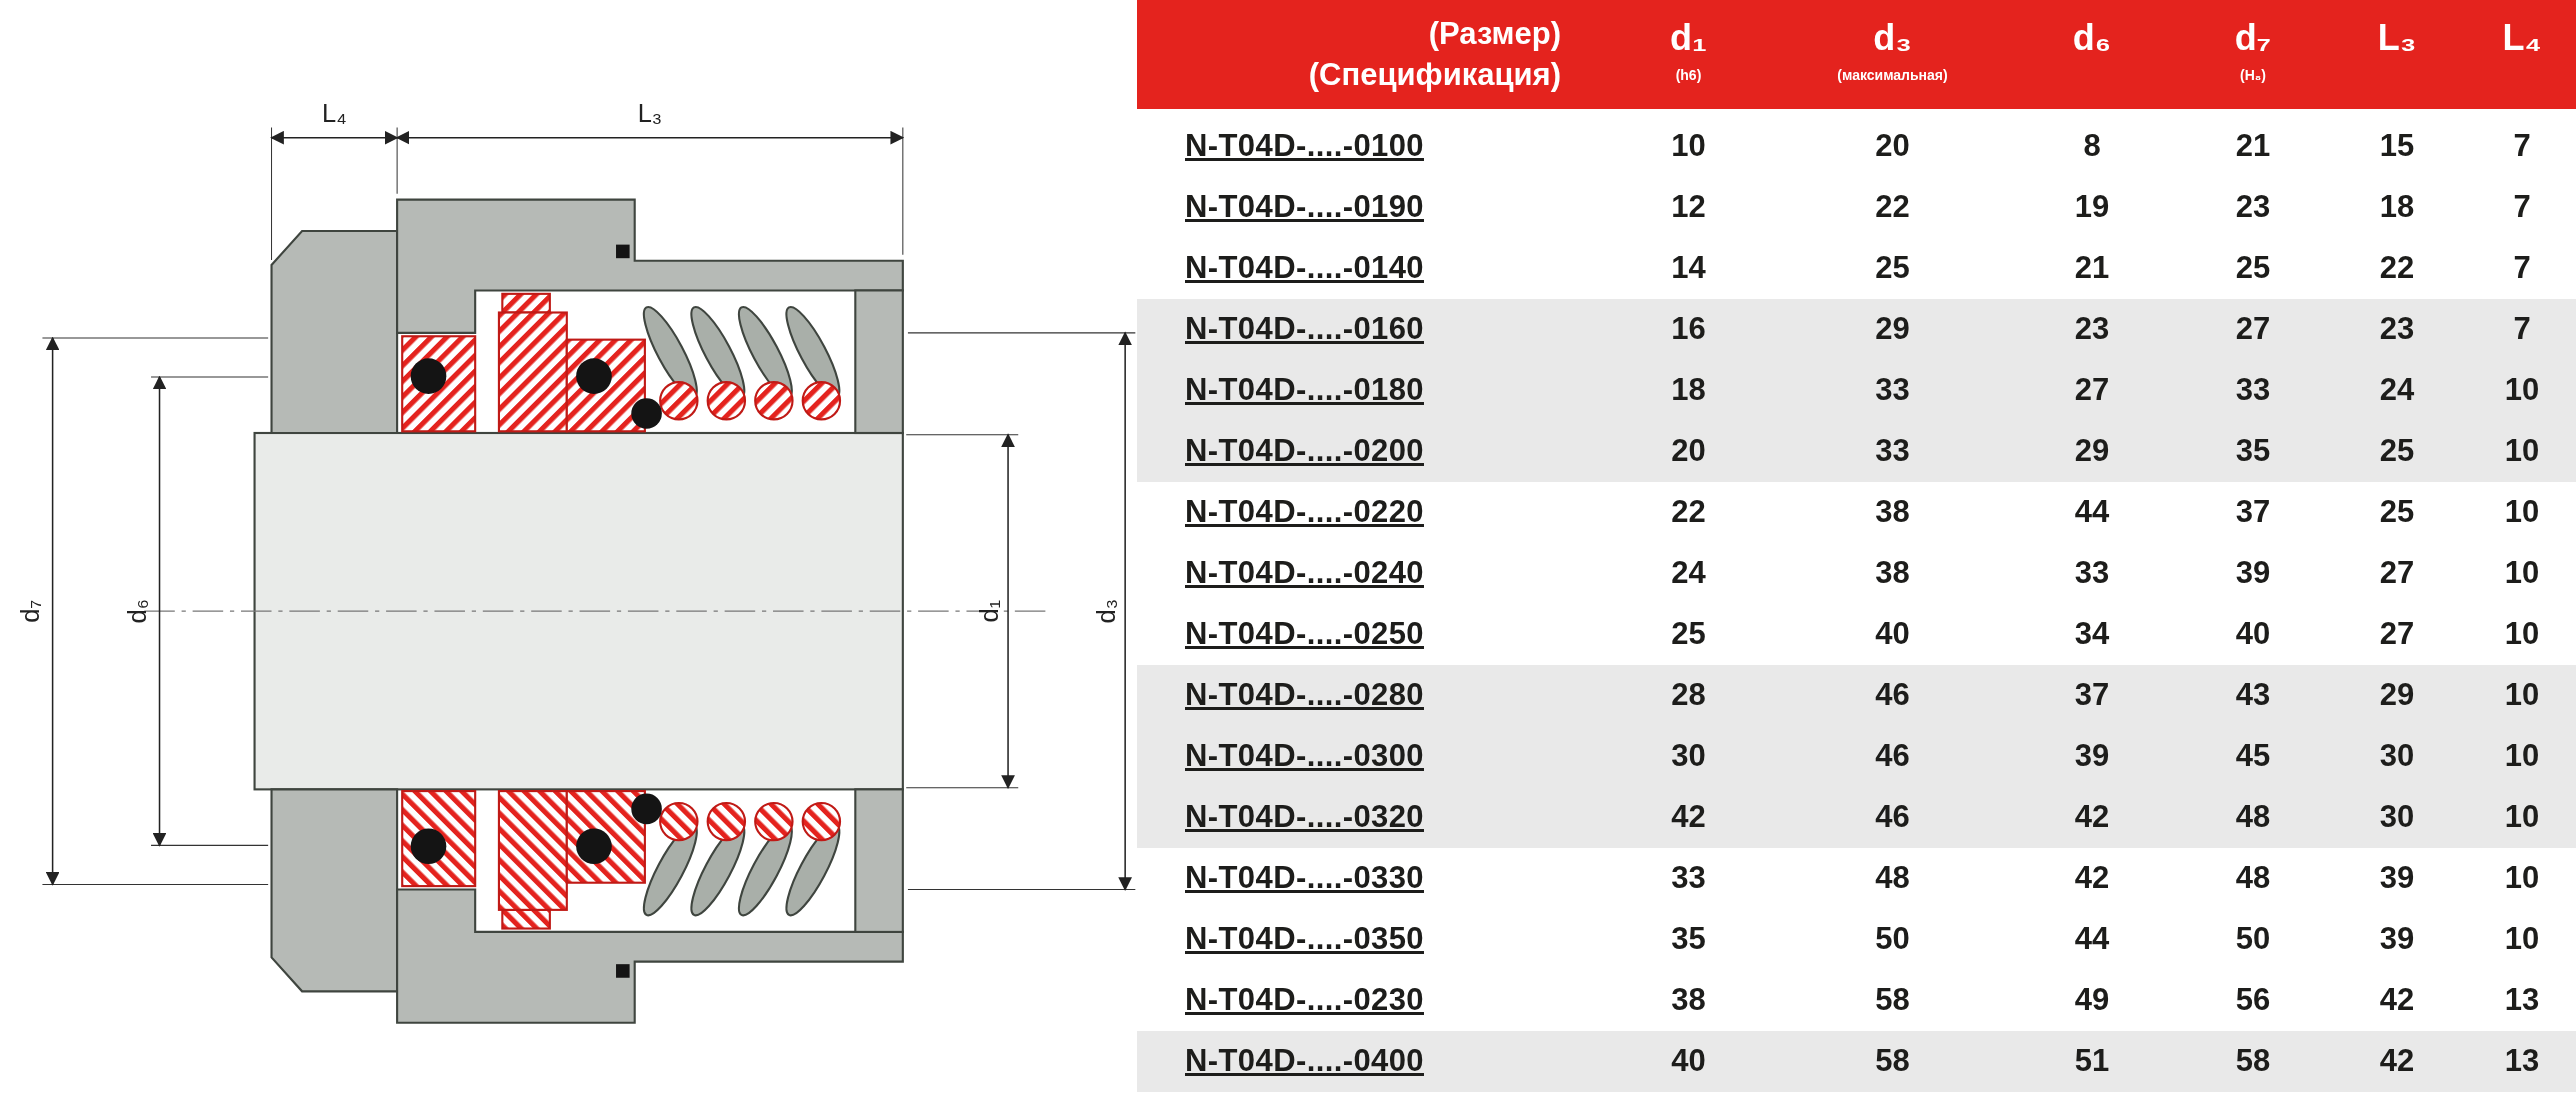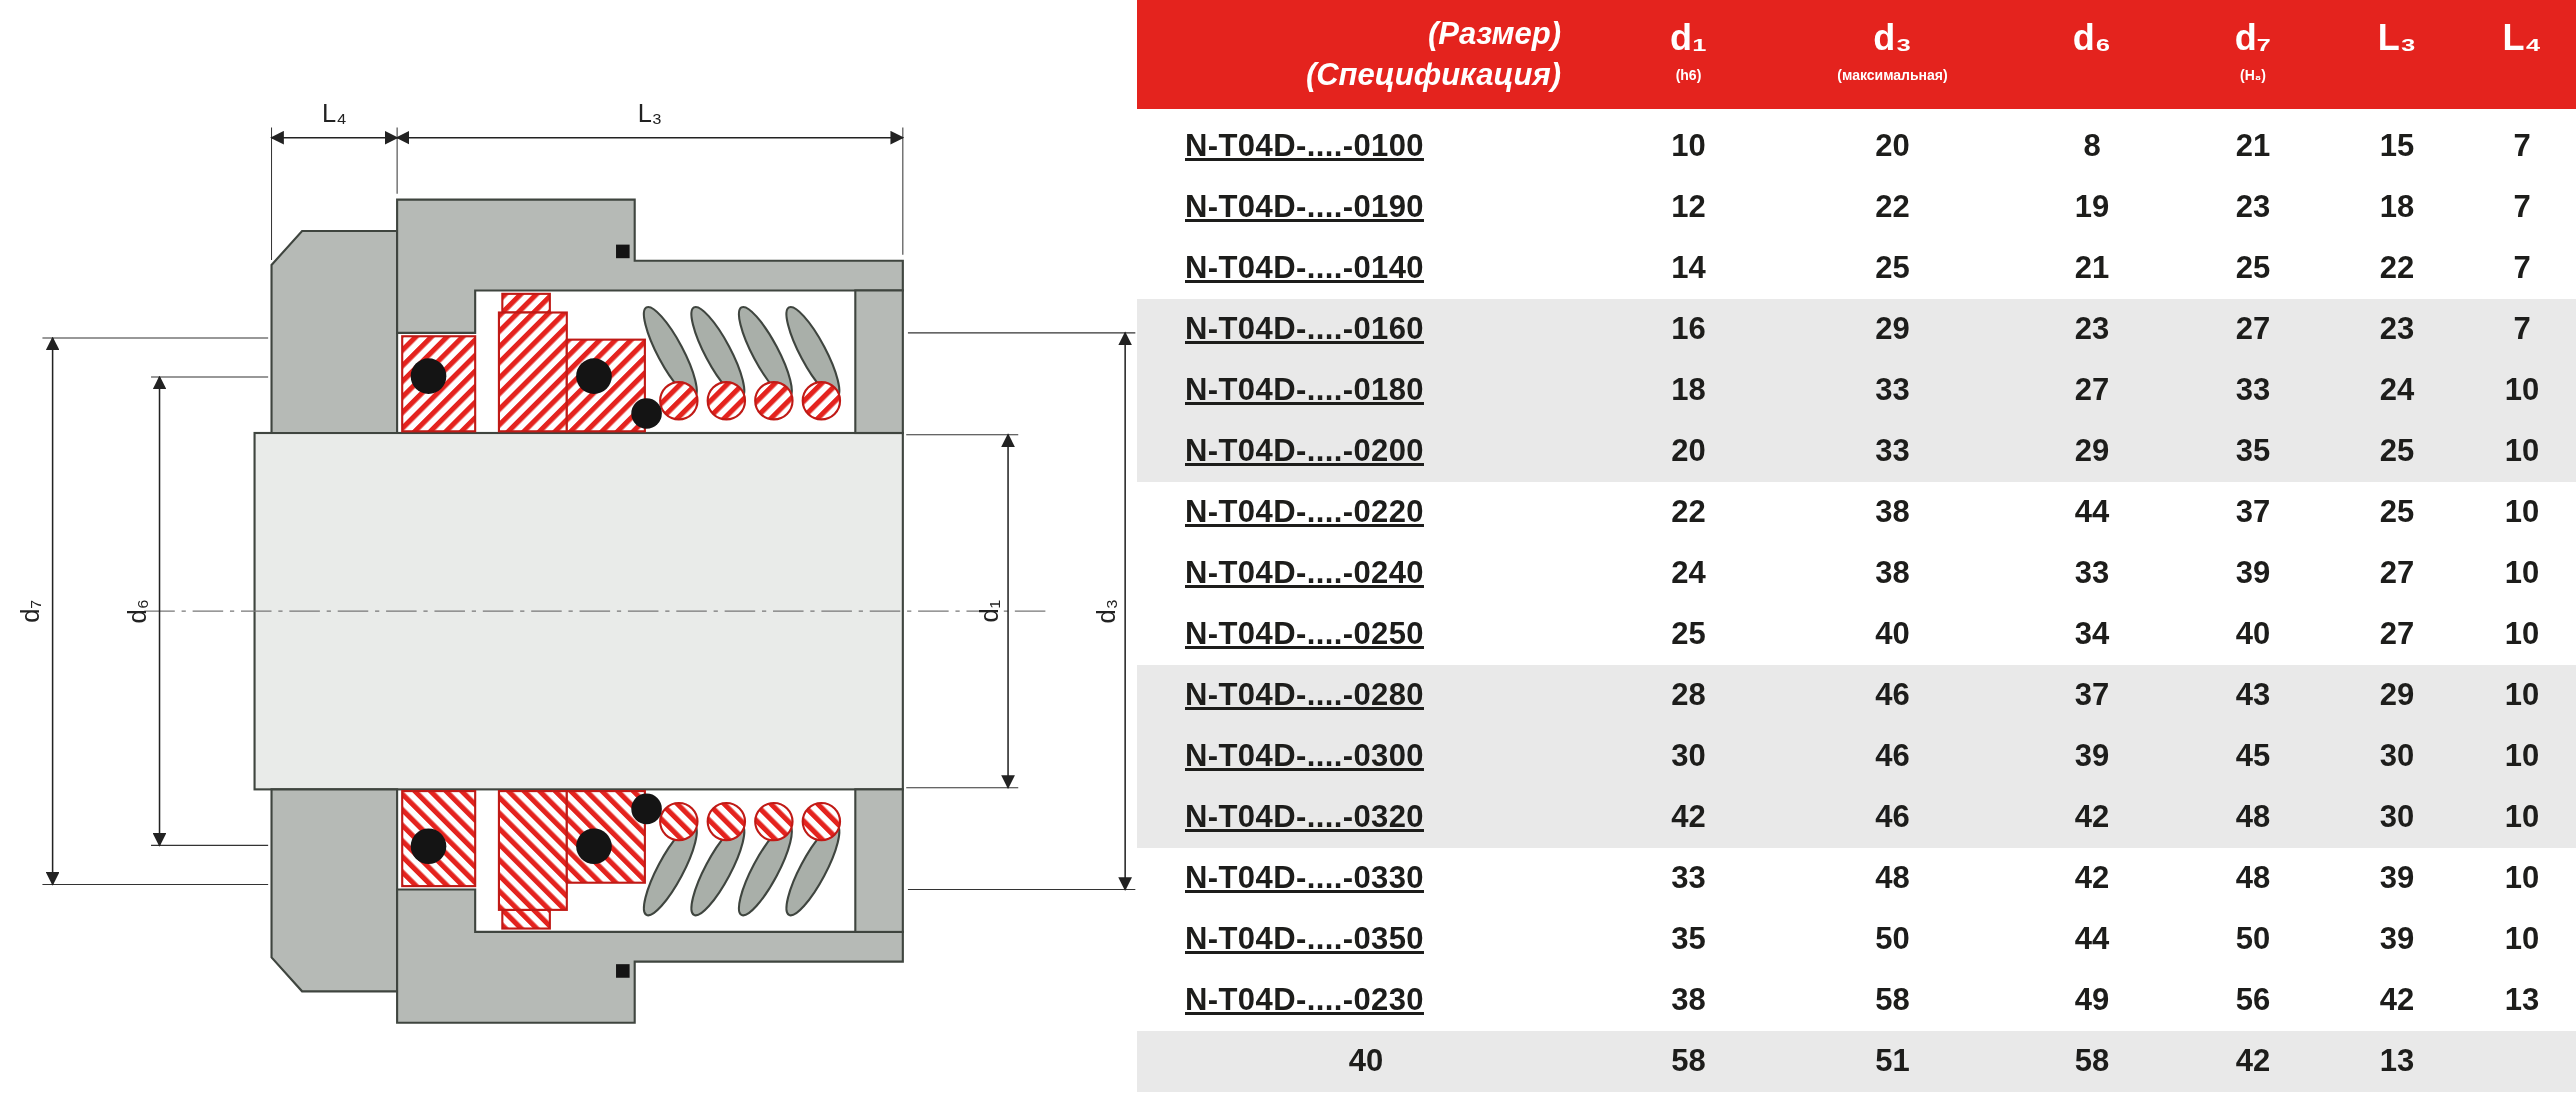--- a/index.html
+++ b/index.html
@@ -7,21 +7,21 @@
   .stage { position:relative; width:2576px; height:1118px; overflow:hidden; background:#fff; }
 
   
   .drawing { position:absolute; left:0; top:0; width:1154px; height:1118px; }
 
   
   .panel { position:absolute; left:1137px; top:0; width:1439px; height:1118px; }
   .grid-cols { display:grid; grid-template-columns:458px 187px 221px 178px 144px 144px 106px; }
   .thead { background:#e4231e; color:#fff; height:109px; }
   .th-model { display:flex; flex-direction:column; align-items:flex-end; justify-content:center;
-              padding-right:34px; font-weight:bold; font-size:31px; line-height:1.3;font-style:italic; }
+              padding-right:34px; font-weight:bold; font-size:31px; line-height:1.3; }
   .th-val { display:flex; flex-direction:column; align-items:center; padding-top:20.4px; font-weight:bold; }
   .th-val .main { font-size:36px; line-height:1; }
   .th-val .note { font-size:14px; margin-top:11px; }
   .tbody { padding-top:6.8px; }
   .tr { height:61px; align-items:center; }
   .tr.alt { background:#e9e9e9; }
   .td-model { padding-left:48px; font-weight:bold; font-size:31px; color:#1d1d1b; letter-spacing:0.4px;text-decoration:underline; }
   .td-val { text-align:center; font-weight:bold; font-size:31px; color:#1d1d1b; }
 </style>
 </head>
@@ -273,20 +273,21 @@
         <div class="tr grid-cols">
     <div class="td-model">N-T04D-....-0230</div>
     <div class="td-val">38</div>
     <div class="td-val">58</div>
     <div class="td-val">49</div>
     <div class="td-val">56</div>
     <div class="td-val">42</div>
     <div class="td-val">13</div>
   </div>
         <div class="tr grid-cols alt">
+    <div class="td-model">N-T04D-....-0400</div>
     <div class="td-val">40</div>
     <div class="td-val">58</div>
     <div class="td-val">51</div>
     <div class="td-val">58</div>
     <div class="td-val">42</div>
     <div class="td-val">13</div>
   </div>
       </div>
   </div>
 </div>

